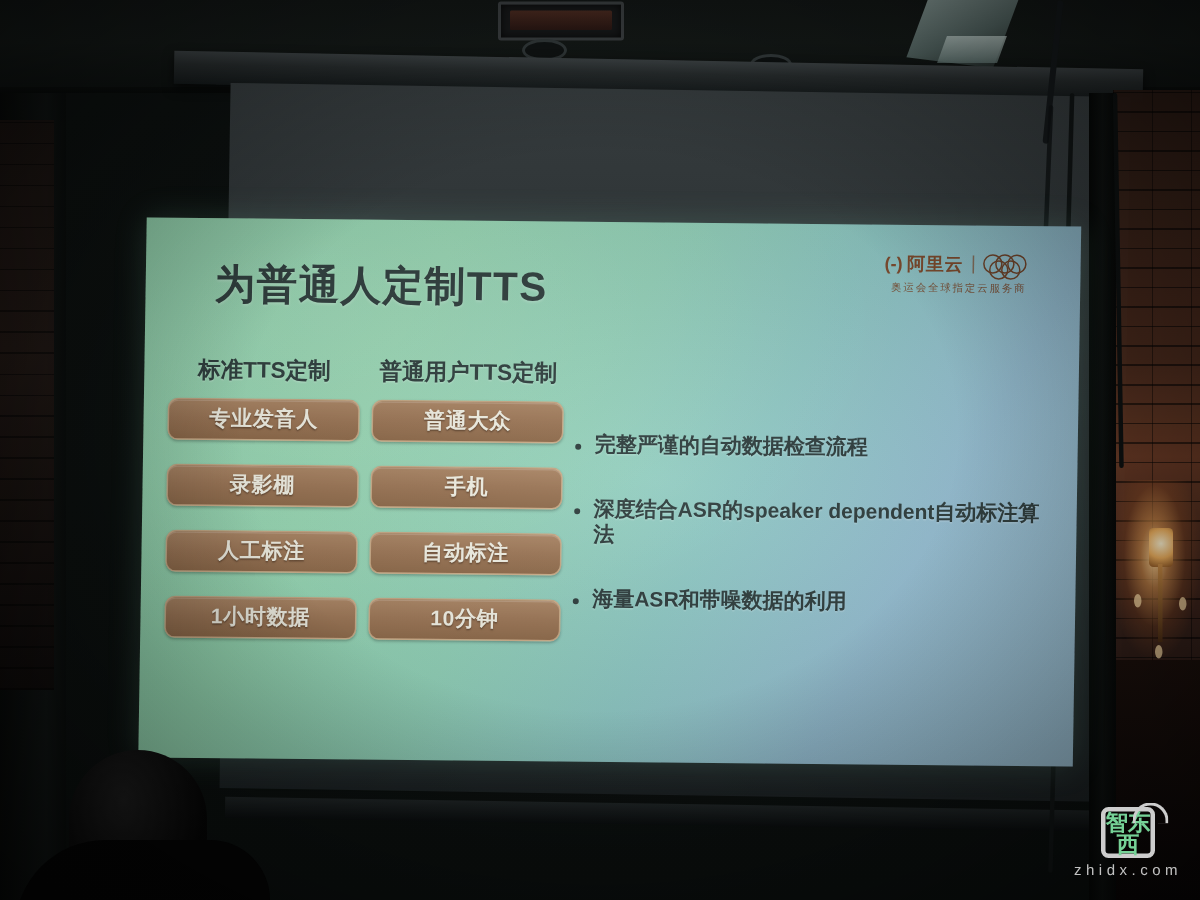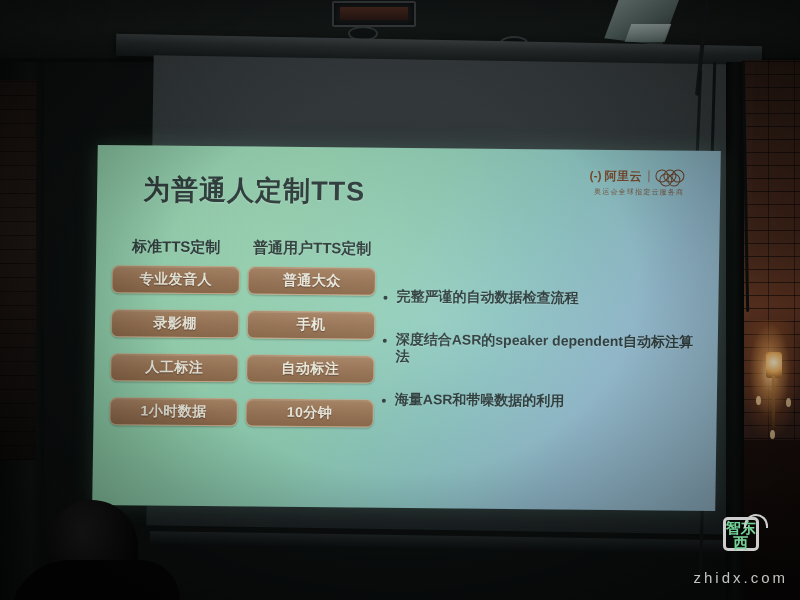--- a/index.html
+++ b/index.html
@@ -137,21 +137,21 @@
     background:radial-gradient(ellipse at 50% 48%, rgba(0,0,0,0) 42%, rgba(0,0,0,.55) 100%);}
 
   
   .watermark{position:absolute;right:12px;bottom:14px;text-align:center;opacity:.88;}
   .wm-logo{display:flex;align-items:center;gap:4px;justify-content:center;}
   .wm-box{width:30px;height:28px;border:3px solid #e9e9e9;border-radius:5px;
     display:flex;align-items:flex-start;justify-content:center;
     font-size:15px;color:#86efac;font-weight:700;line-height:1;}
   .wm-wifi{position:absolute;left:18px;top:-6px;width:20px;height:12px;
     border:2.5px solid #e9e9e9;border-bottom:none;border-radius:12px 12px 0 0;}
-  .wm-url{margin-top:18px;font-size:15px;color:#dcdcdc;letter-spacing:3px;}
+  .wm-url{margin-top:3px;font-size:10px;color:#dcdcdc;letter-spacing:3px;}
 </style>
 </head>
 <body>
 
 <div id="scene">
 
   <div class="ceiling"></div>
   <div class="ceiling-edge"></div>
   <div class="ceil-fixture"></div>
   <div class="downlight dl1"></div>

